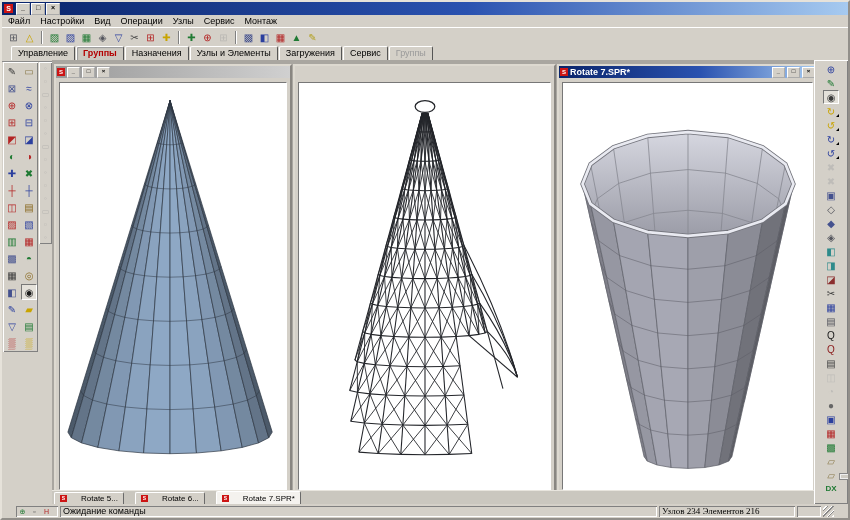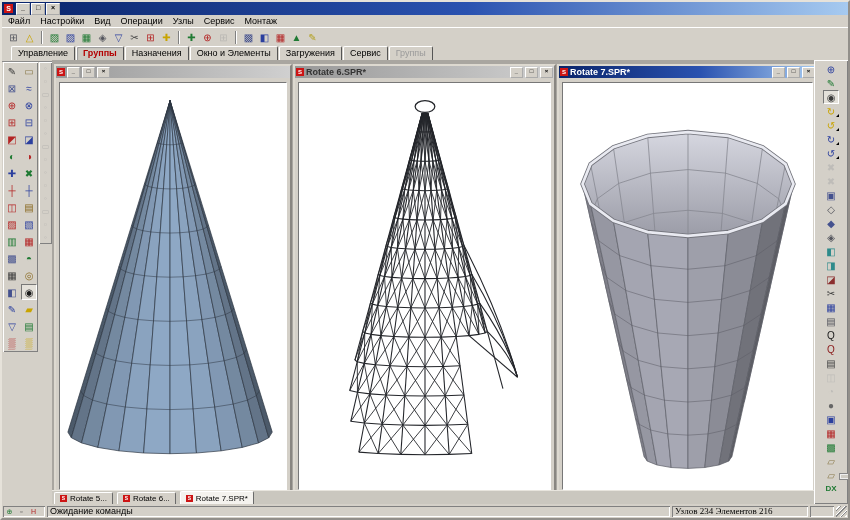--- a/index.html
+++ b/index.html
@@ -65,28 +65,28 @@
   .ctitle .scad-ico{width:8px;height:8px;line-height:8px;font-size:6px;}
   .ctitle .lbl{flex:1;white-space:nowrap;overflow:hidden;}
   .cbtn{width:11px;height:9px;background:#d4d0c8;border:1px outset #fff;color:#000;
     font-size:6px;line-height:7px;text-align:center;font-weight:bold;flex:0 0 auto;}
   .cview{position:absolute;left:3px;right:3px;top:16px;bottom:3px;background:#fff;
     border:1px solid;border-color:#777 #fff #fff #777;overflow:hidden;}
   .cview svg{display:block;width:100%;height:100%;}
   
   .tabstrip{position:absolute;left:0;right:0;bottom:0;height:13px;background:#cac7bf;
     display:flex;align-items:flex-end;padding-left:2px;border-top:1px solid #e8e5de;}
-  .btab{display:flex;align-items:center;gap:3px;padding:0 5px;height:11px;font-size:8px;
+  .btab{display:flex;align-items:center;gap:14px;padding:0 5px;height:11px;font-size:8px;
     background:#d4d0c8;border:1px solid;border-color:#fff #6a6a6a #6a6a6a #fff;border-bottom:none;
-    border-radius:2px 2px 0 0;margin-right:4px;white-space:nowrap;}
+    border-radius:2px 2px 0 0;margin-right:11px;white-space:nowrap;}
   .btab.active{background:#f4f2ee;height:12px;}
   .btab .scad-ico{width:7px;height:7px;line-height:7px;font-size:5px;}
   
   .statusbar{position:absolute;left:0;right:0;bottom:0;height:14px;display:flex;gap:2px;
-    align-items:center;padding:1px 1px;box-sizing:border-box;background:#d4d0c8;justify-content:center;}
+    align-items:center;padding:1px 14px;box-sizing:border-box;background:#d4d0c8;justify-content:center;}
   .seg{height:11px;box-shadow:inset 1px 1px 0 #808080,inset -1px -1px 0 #fff;
     display:flex;align-items:center;padding:0 3px;box-sizing:border-box;white-space:nowrap;overflow:hidden;}
   .seg.btns{width:42px;gap:1px;padding:0 1px;}
   .seg.msg{flex:1;}
   .seg.counts{width:136px;font-family:Liberation Serif, serif;}
   .seg.end{width:24px;}
   .mini{width:11px;height:9px;font-size:7px;line-height:9px;text-align:center;}
   .grip{width:11px;height:11px;background:
     repeating-linear-gradient(135deg,transparent 0 2px,#fff 2px 3px,#888 3px 4px);}
 </style>
@@ -135,21 +135,21 @@
       <span class="tbtn" style="color: rgb(43, 63, 158);">◧</span>
       <span class="tbtn" style="color: rgb(179, 36, 36);">▦</span>
       <span class="tbtn" style="color: rgb(31, 122, 51);">▲</span>
       <span class="tbtn" style="color: rgb(179, 161, 36);">✎</span>
     </div>
 
   <div class="tabbar" id="tabbar">
       <span class="tab">Управление</span>
       <span class="tab active">Группы</span>
       <span class="tab">Назначения</span>
-      <span class="tab">Окно и Элементы</span>
+      <span class="tab">Узлы и Элементы</span>
       <span class="tab">Загружения</span>
       <span class="tab">Сервис</span>
       <span class="tab disabled">Группы</span>
     </div>
 
   <div class="client">
     <div class="leftcol">
       <div class="ltb" id="leftMain">
           <span class="sbtn" style="color: rgb(58, 58, 58);">✎</span>
           <span class="sbtn" style="color: rgb(138, 122, 74);">▭</span>
@@ -232,27 +232,20 @@
               <path d="M73.0,144.8L74.3,146.9L78.2,148.9L84.4,150.6L92.5,151.9L101.9,152.7L112.0,153.0L122.1,152.7L131.5,151.9L139.6,150.6L145.8,148.9L149.7,146.9L151.0,144.8" fill="none" stroke="#2c3540" stroke-width="0.6" opacity="0.85"></path>
               <path d="M60.0,187.0L61.8,189.8L67.0,192.5L75.2,194.8L86.0,196.5L98.5,197.6L112.0,198.0L125.5,197.6L138.0,196.5L148.8,194.8L157.0,192.5L162.2,189.8L164.0,187.0" fill="none" stroke="#2c3540" stroke-width="0.6" opacity="0.85"></path>
               <path d="M47.0,229.3L49.2,232.8L55.7,236.1L66.0,239.0L79.5,241.2L95.2,242.5L112.0,243.0L128.8,242.5L144.5,241.2L158.0,239.0L168.3,236.1L174.8,232.8L177.0,229.3" fill="none" stroke="#2c3540" stroke-width="0.6" opacity="0.85"></path>
               <path d="M34.0,271.5L36.7,275.8L44.5,279.8L56.8,283.2L73.0,285.8L91.8,287.4L112.0,288.0L132.2,287.4L151.0,285.8L167.2,283.2L179.5,279.8L187.3,275.8L190.0,271.5" fill="none" stroke="#2c3540" stroke-width="0.6" opacity="0.85"></path>
               <path d="M21.0,313.8L24.1,318.7L33.2,323.4L47.7,327.4L66.5,330.4L88.4,332.3L112.0,333.0L135.6,332.3L157.5,330.4L176.3,327.4L190.8,323.4L199.9,318.7L203.0,313.8" fill="none" stroke="#2c3540" stroke-width="0.6" opacity="0.85"></path>
             </svg>
           </div>
       </div>
 
       <div class="child child2">
-        <div class="ctitle inactive">
-          <span class="scad-ico">S</span>
-          <span class="lbl">Rotate 6.SPR*</span>
-          <span class="cbtn">_</span>
-          <span class="cbtn">□</span>
-          <span class="cbtn">×</span>
-        </div>
         <div class="cview">
             <svg viewBox="0 0 255 414" preserveAspectRatio="none">
               <line x1="125.2" y1="30.5" x2="120.1" y2="49.2" stroke="#23252a" stroke-width="1.1"></line>
               <line x1="125.2" y1="30.5" x2="125.2" y2="30.6" stroke="#23252a" stroke-width="1.1"></line>
               <line x1="125.2" y1="30.5" x2="120.4" y2="49.4" stroke="#23252a" stroke-width="0.9"></line>
               <line x1="125.2" y1="30.6" x2="120.1" y2="49.2" stroke="#23252a" stroke-width="0.9"></line>
               <line x1="120.1" y1="49.2" x2="112.2" y2="78.3" stroke="#23252a" stroke-width="1.1"></line>
               <line x1="120.1" y1="49.2" x2="120.4" y2="49.4" stroke="#23252a" stroke-width="1.1"></line>
               <line x1="120.1" y1="49.2" x2="112.7" y2="78.7" stroke="#23252a" stroke-width="0.9"></line>
               <line x1="120.4" y1="49.4" x2="112.2" y2="78.3" stroke="#23252a" stroke-width="0.9"></line>

